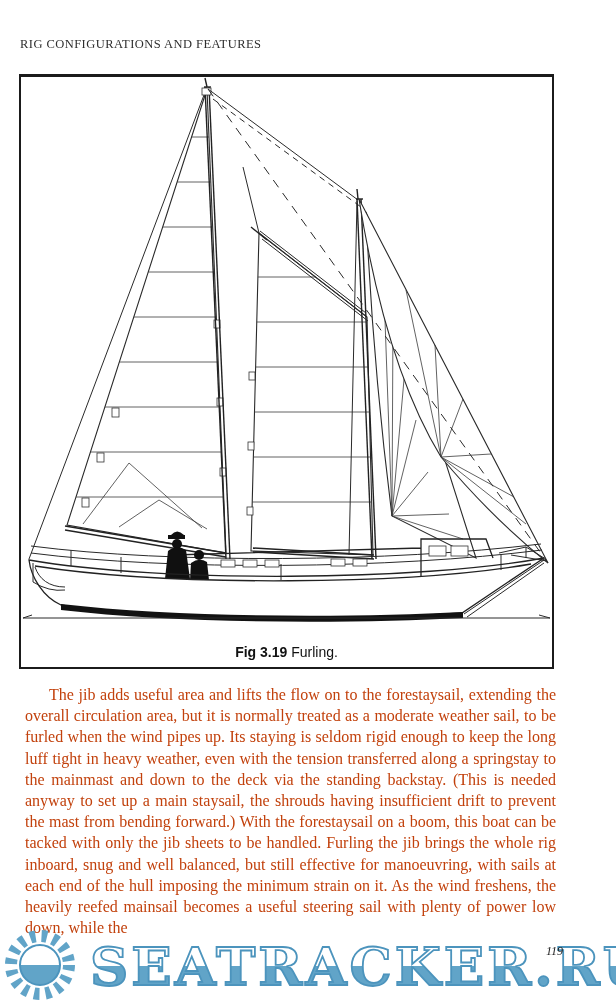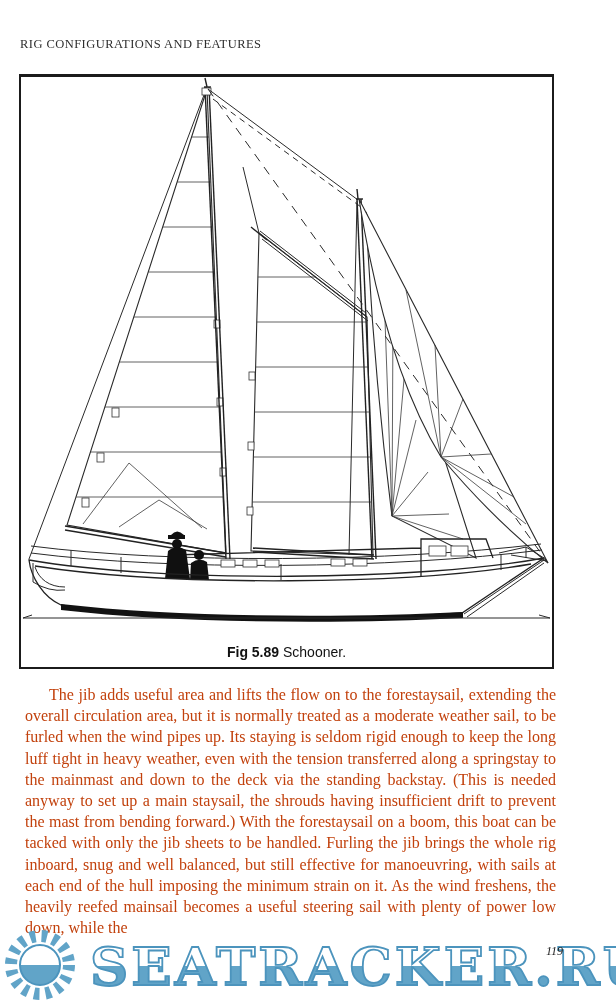--- a/index.html
+++ b/index.html
@@ -202,22 +202,22 @@
       <path class="rig" d="M2,541 l9,-3 M529,541 l-11,-3"></path>
 
       <path class="rig" d="M523,483 L443,537 M523,486 L446,540"></path>
       <path class="rig" d="M523,481 L505,470 L478,476 M505,470 L505,481 M490,478 L526,484"></path>
 
       <path class="rig" d="M12,486 L12,505 q16,10 32,8 M14,490 C18,502 28,510 44,510"></path>
     </g>
   </svg>
 
   <figcaption class="figure-caption">
-    <b>Fig 5.89</b>
-    <span>Schooner.</span>
+    <b>Fig 3.19</b>
+    <span>Furling.</span>
   </figcaption>
 </figure>
 
 <p class="body-text">The jib adds useful area and lifts the flow on to the forestaysail, extending the overall circulation area, but it is normally treated as a moderate weather sail, to be furled when the wind pipes up. Its staying is seldom rigid enough to keep the long luff tight in heavy weather, even with the tension transferred along a springstay to the mainmast and down to the deck via the standing backstay. (This is needed anyway to set up a main staysail, the shrouds having insufficient drift to prevent the mast from bending forward.) With the forestaysail on a boom, this boat can be tacked with only the jib sheets to be handled. Furling the jib brings the whole rig inboard, snug and well balanced, but still effective for manoeuvring, with sails at each end of the hull imposing the minimum strain on it. As the wind freshens, the heavily reefed mainsail becomes a useful steering sail with plenty of power low down, while the</p>
 
 <div class="watermark">
   <svg width="616" height="80" viewBox="0 0 616 80" xmlns="http://www.w3.org/2000/svg">
     <defs>
       <linearGradient id="halfFill" x1="0" y1="0" x2="0" y2="1">
         <stop offset="0" stop-color="#ffffff"></stop>

